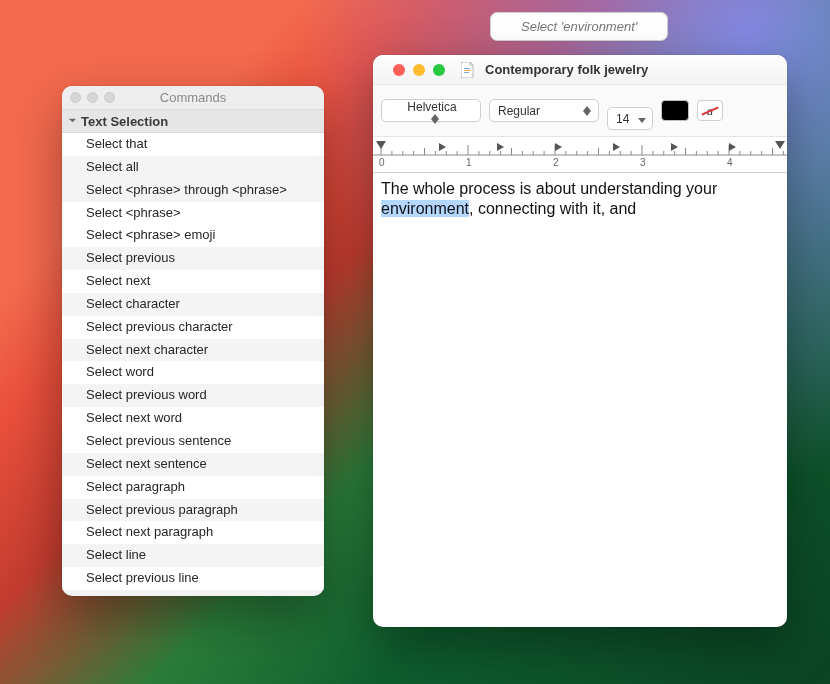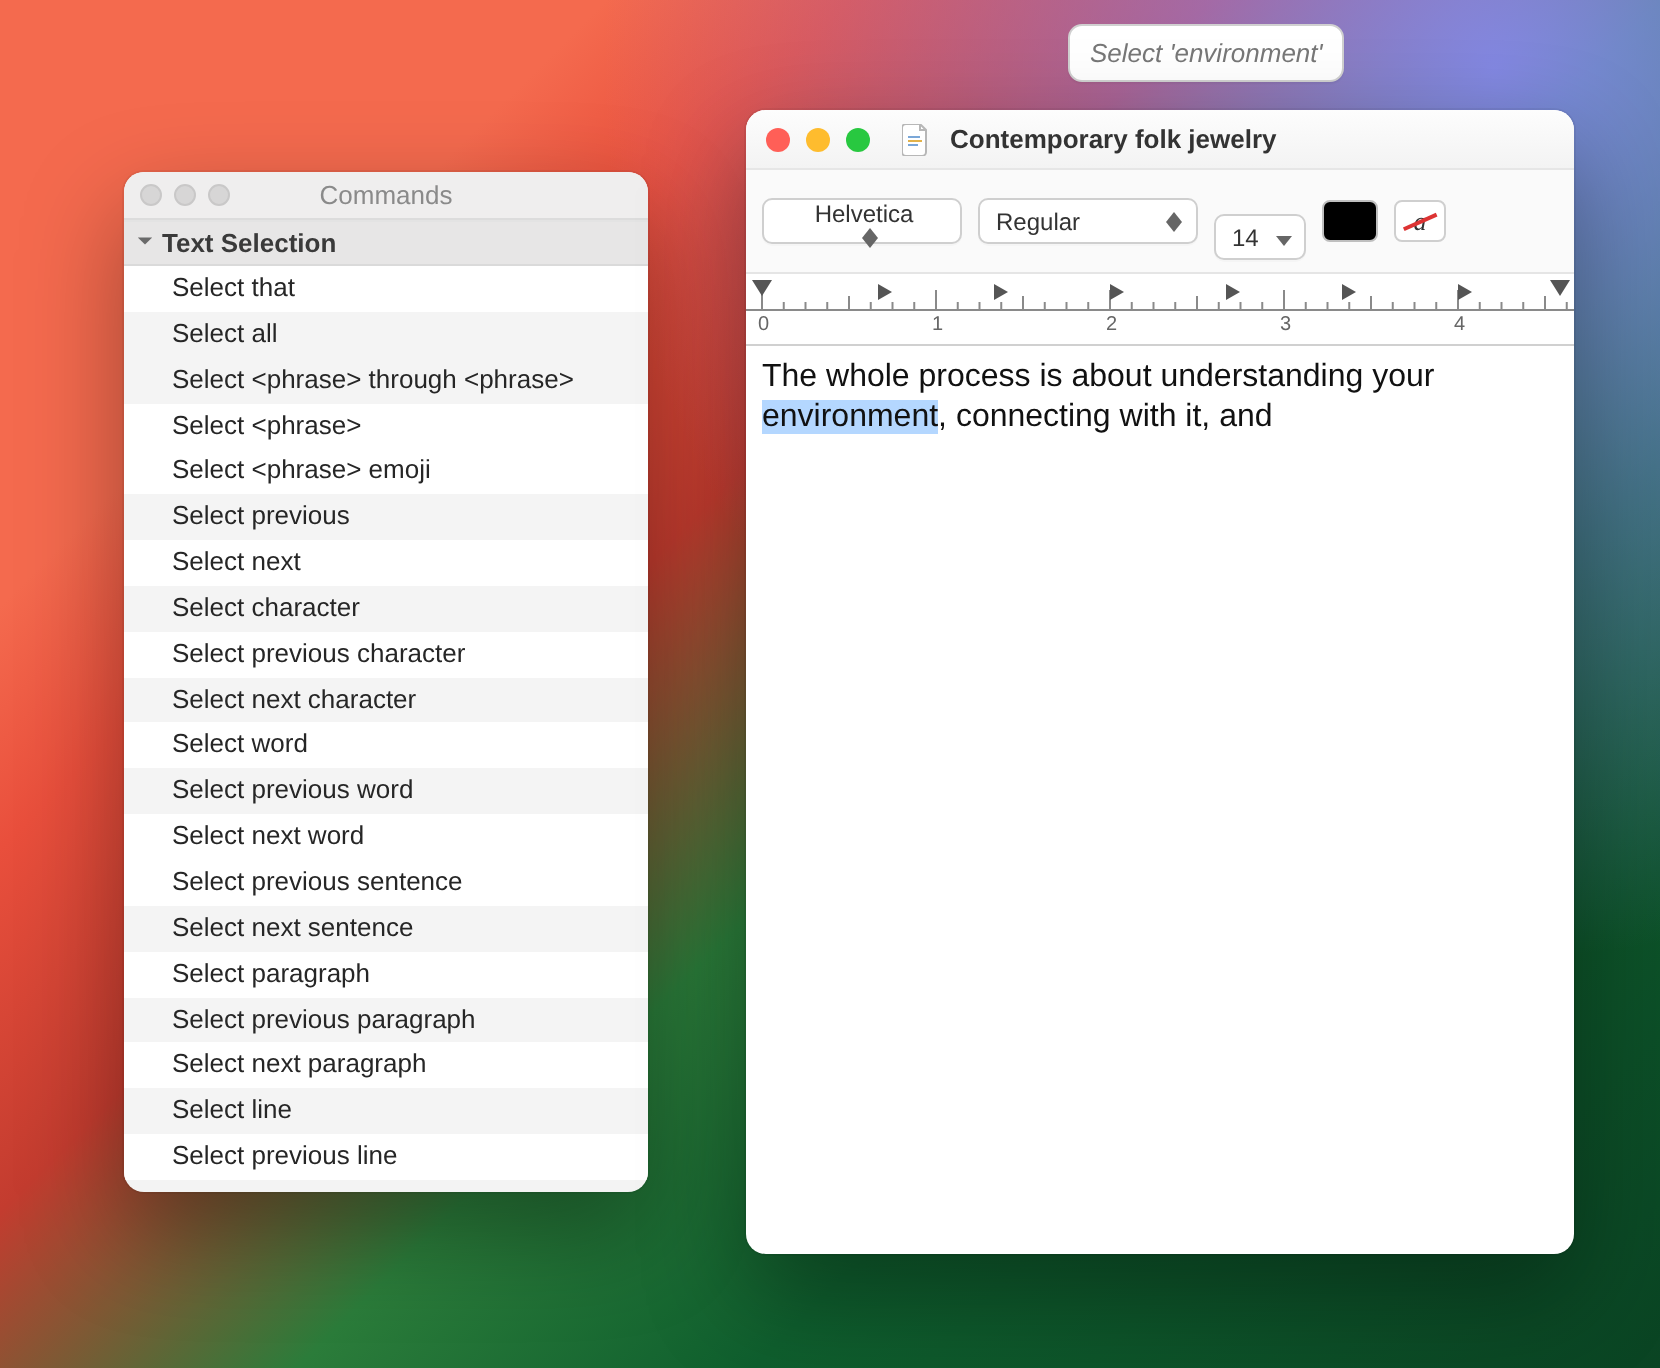--- a/index.html
+++ b/index.html
@@ -11,26 +11,25 @@
       linear-gradient(135deg, #f46a4e 0%, #f46a4e 20%, #e94f3c 28%, #c33c2f 40%, #2b7c3a 55%, #0f5f2e 70%, #0a4423 100%);
   }
 
   
   .tooltip {
     position: absolute;
     top: 12px; left: 490px;
     background: #fff;
     border: 1px solid #d0d0d0;
     border-radius: 7px;
-    padding: 6px 10px;
+    padding: 6px 30px;
     font-size: 13px;
     color: #777;
     font-style: italic;
     box-shadow: 0 1px 1px rgba(0,0,0,0.05);
-    margin-left: 44px;
   }
 
   
   .window {
     position: absolute;
     background: #fff;
     border-radius: 10px;
     box-shadow: 0 20px 50px rgba(0,0,0,0.35), 0 0 0 1px rgba(0,0,0,0.05);
     overflow: hidden;
   }
@@ -53,21 +52,21 @@
   .cmd-item {
     padding:2px 10px 2px 24px; font-size:13px; color:#262626; white-space:nowrap; overflow:hidden; text-overflow:ellipsis;
     cursor:default; line-height:1.45;
   }
   .cmd-item.alt { background:#f4f4f4; }
   .cmd-item.base { background:#ffffff; }
 
   
   .txt-window { top: 55px; left: 373px; width: 414px; height: 572px; display:flex; flex-direction:column; }
   .txt-titlebar {
-    height: 30px; display:flex; align-items:center; padding:0 10px; gap:10px; background:linear-gradient(#fdfdfd,#f3f3f3);
+    height: 30px; display:flex; align-items:center; padding:0 20px; gap:10px; background:linear-gradient(#fdfdfd,#f3f3f3);
     border-bottom:1px solid #e6e6e6;
   }
   .traffic { display:flex; gap:8px; }
   .traffic .dot { width:12px;height:12px;border-radius:50%; }
   .dot.red{background:#ff5f57;} .dot.yellow{background:#febc2e;} .dot.green{background:#28c840;}
   .doc-icon{ width:14px;height:16px; margin-left:6px;}
   .doc-title{font-size:13px; font-weight:600; color:#333;}
 
   .toolbar{
     display:flex; align-items:center; gap:8px; padding:6px 8px; background:#fafafa; border-bottom:1px solid #e5e5e5;

